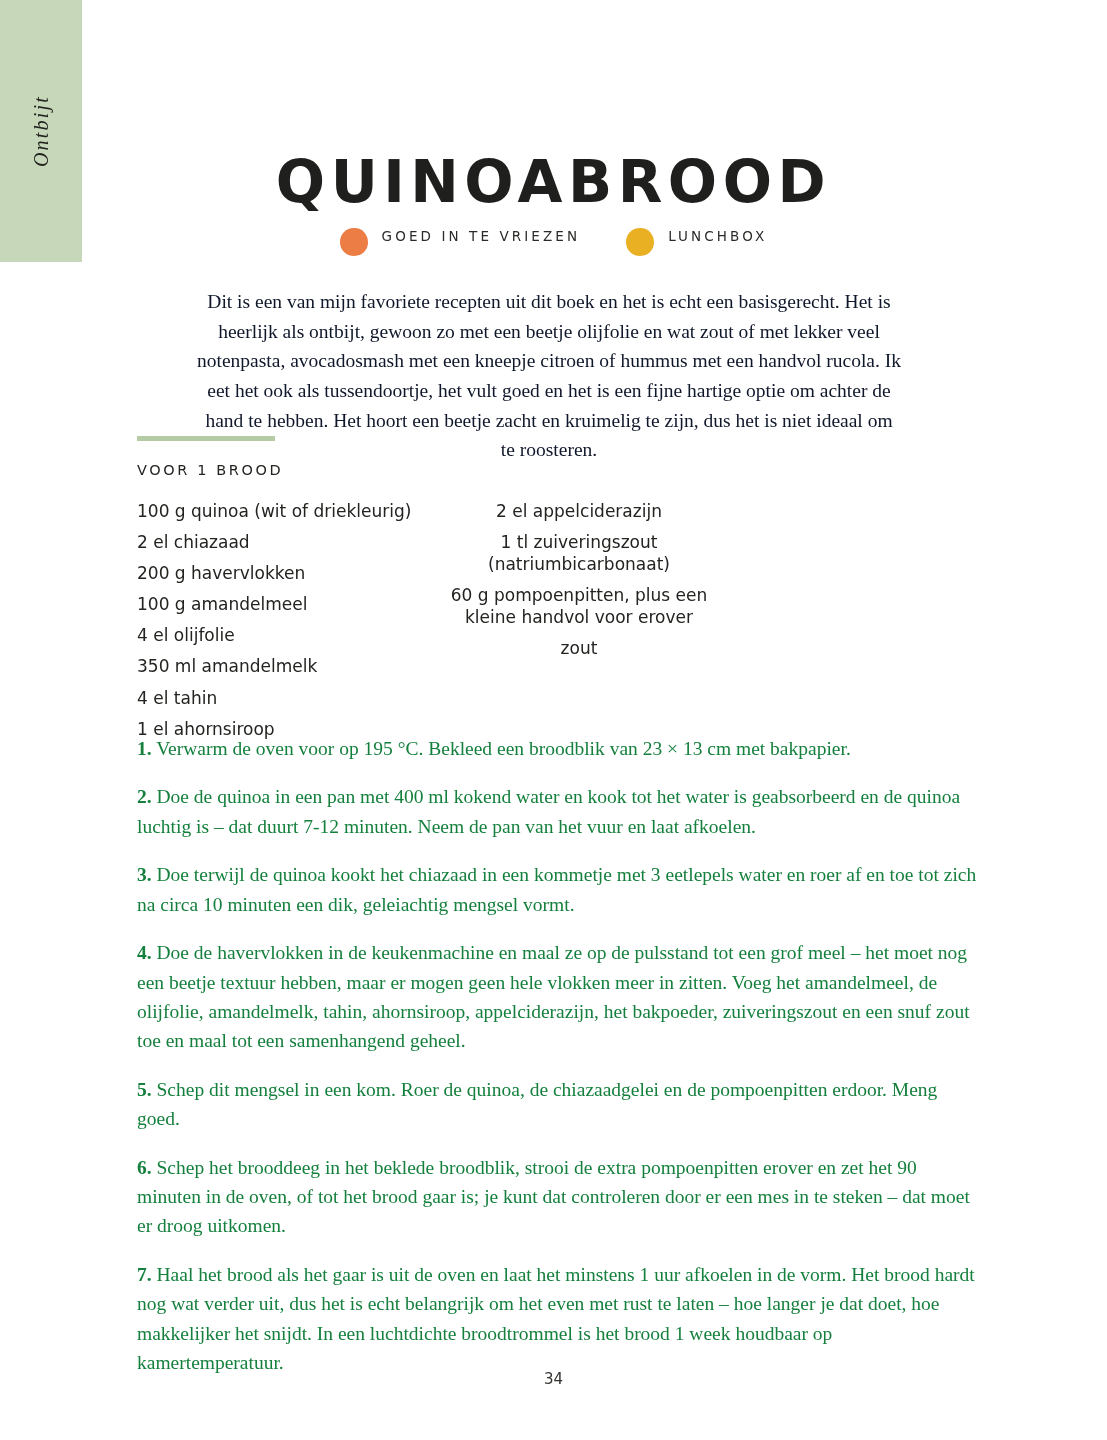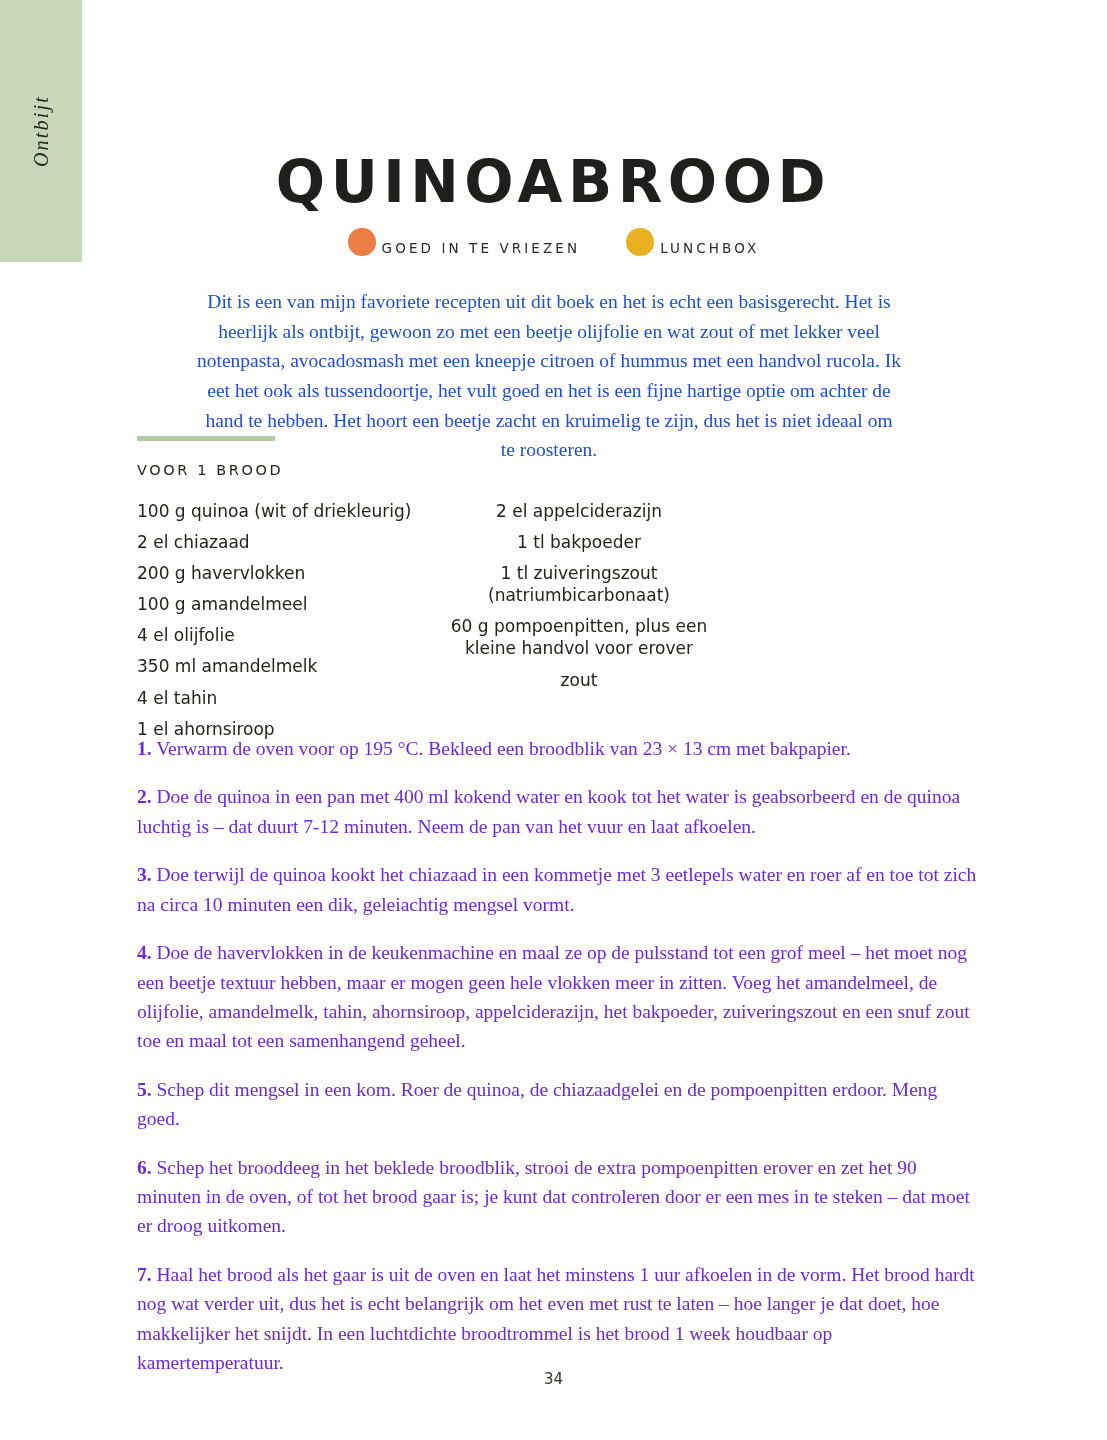--- a/index.html
+++ b/index.html
@@ -59,22 +59,22 @@
     left: 0;
     right: 0;
     top: 228px;
     display: flex;
     justify-content: center;
     align-items: center;
     gap: 46px;
   }
   .badge {
     display: flex;
-    align-items: flex-end;
-    gap: 6px;
+    align-items: flex-start;
+    gap: 14px;
   }
   .badge-dot {
     width: 28px;
     height: 28px;
     border-radius: 50% 48% 52% 50% / 50% 52% 48% 50%;
     flex: 0 0 auto;
   }
   .badge-label {
     font-family: "DejaVu Sans", sans-serif;
     font-size: 13.5px;
@@ -86,21 +86,21 @@
   
   .intro {
     position: absolute;
     left: 196px;
     top: 287px;
     width: 706px;
     text-align: center;
     font-family: "Liberation Serif", serif;
     font-size: 19.5px;
     line-height: 1.52;
-    color: #1d4ed8;
+    color: #0f172a;
   }
 
   
   .ingredients-block {
     position: absolute;
     left: 137px;
     top: 436px;
     width: 840px;
   }
   .green-rule {
@@ -133,21 +133,21 @@
 
   
   .steps {
     position: absolute;
     left: 137px;
     top: 714px;
     width: 840px;
     font-family: "Liberation Serif", serif;
     font-size: 19.5px;
     line-height: 1.50;
-    color: #6d28d9;
+    color: #15803d;
   }
   .step {
     margin-bottom: 17px;
   }
   .step-num {
     font-weight: bold;
   }
 
   
   .page-number {
@@ -194,21 +194,20 @@
           <div class="ingredient-item">2 el chiazaad</div>
           <div class="ingredient-item">200 g havervlokken</div>
           <div class="ingredient-item">100 g amandelmeel</div>
           <div class="ingredient-item">4 el olijfolie</div>
           <div class="ingredient-item">350 ml amandelmelk</div>
           <div class="ingredient-item">4 el tahin</div>
           <div class="ingredient-item">1 el ahornsiroop</div>
         </div>
       <div class="ingredient-col right" id="ing-right">
           <div class="ingredient-item">2 el appelciderazijn</div>
-          <div class="ingredient-item">1 tl bakpoeder</div>
           <div class="ingredient-item">1 tl zuiveringszout (natriumbicarbonaat)</div>
           <div class="ingredient-item">60 g pompoenpitten, plus een kleine handvol voor erover</div>
           <div class="ingredient-item">zout</div>
         </div>
     </div>
   </div>
 
   <div class="steps" id="steps-container">
       <p class="step"><span class="step-num">1.</span><span> Verwarm de oven voor op 195 °C. Bekleed een broodblik van 23 × 13 cm met bakpapier.</span></p>
       <p class="step"><span class="step-num">2.</span><span> Doe de quinoa in een pan met 400 ml kokend water en kook tot het water is geabsorbeerd en de quinoa luchtig is – dat duurt 7-12 minuten. Neem de pan van het vuur en laat afkoelen.</span></p>

